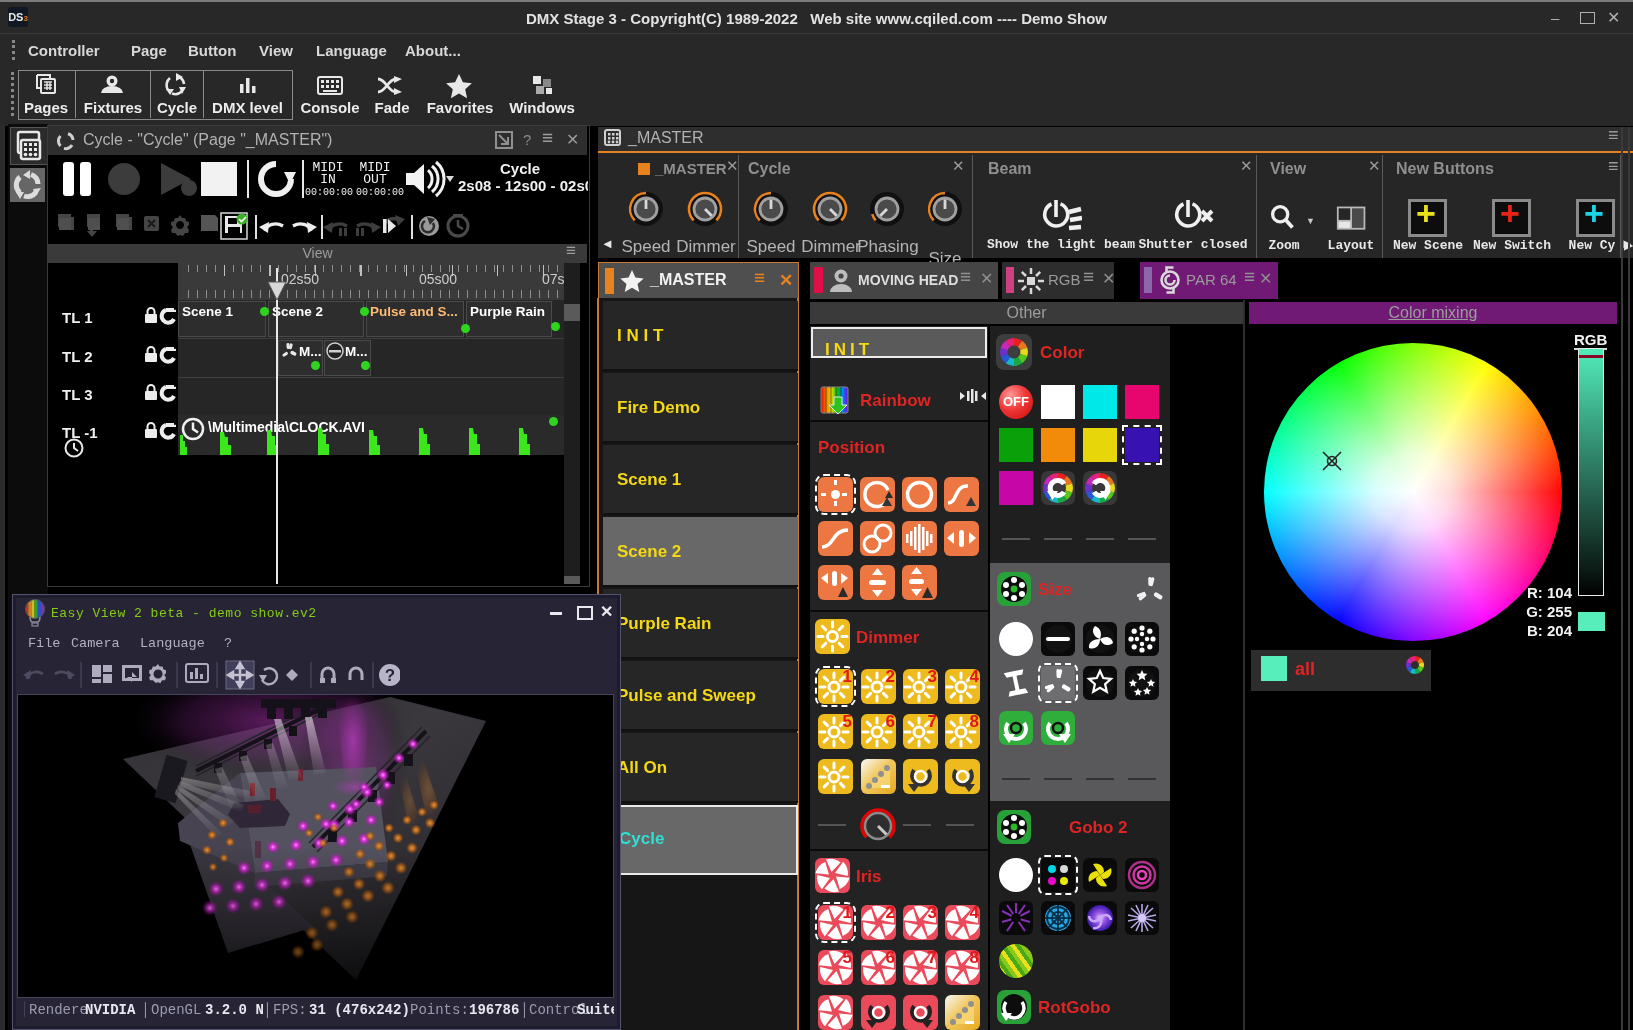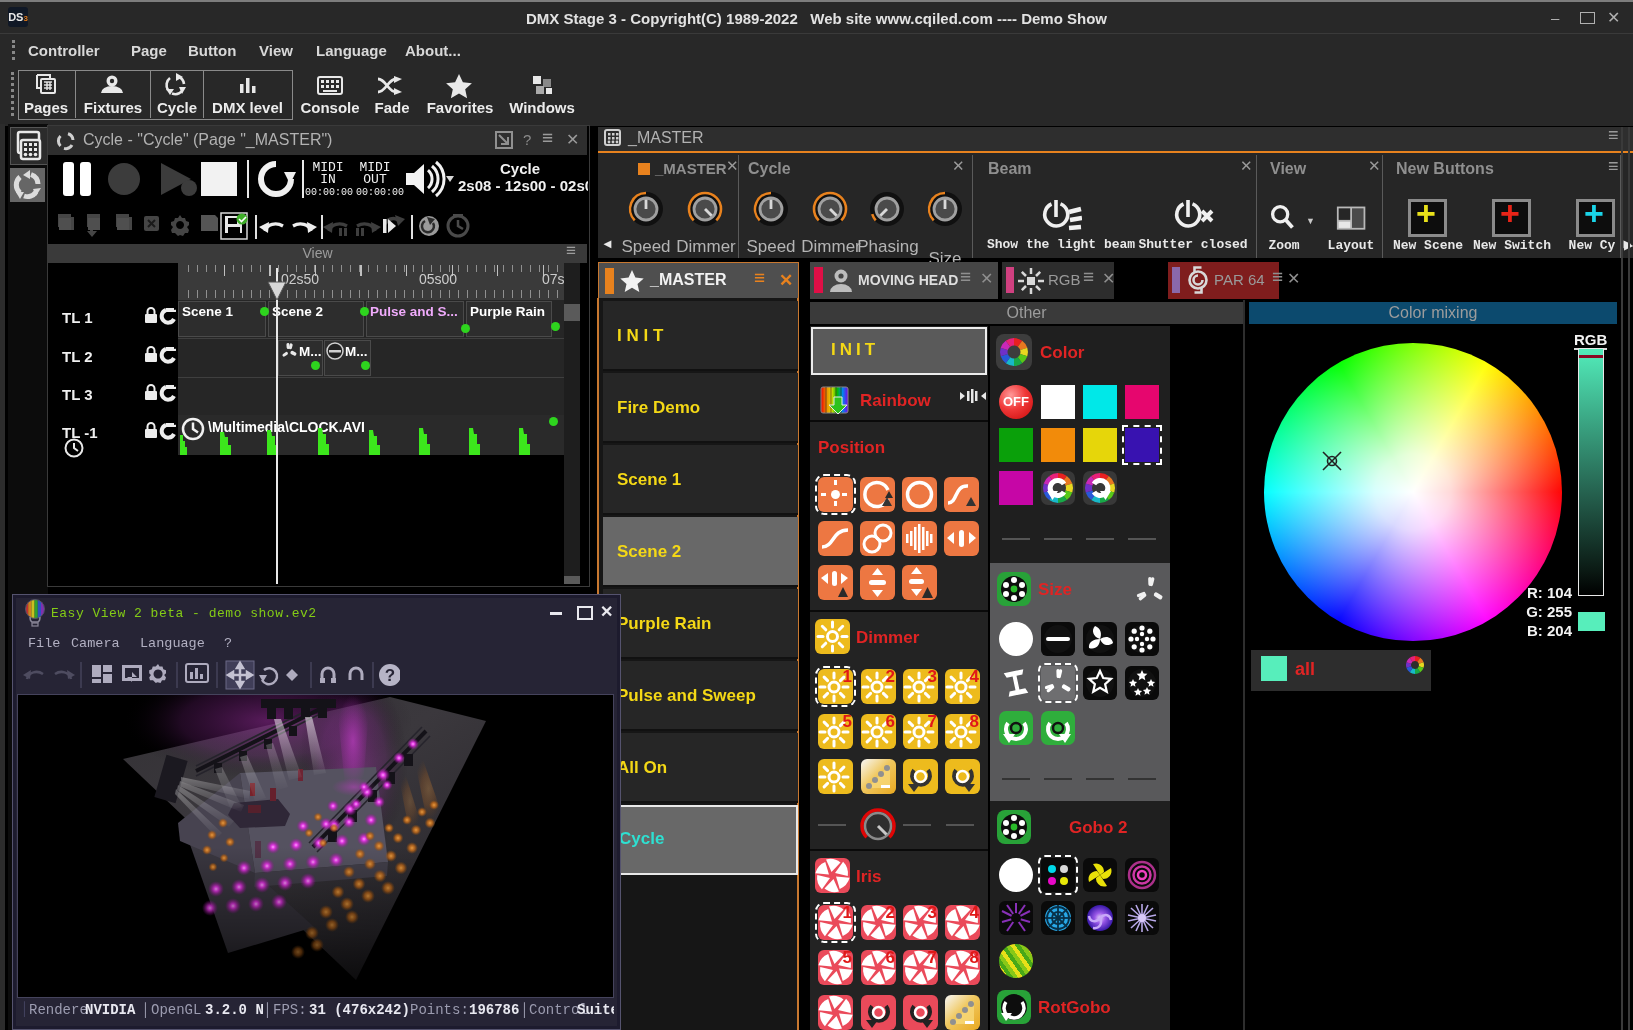--- a/index.html
+++ b/index.html
@@ -286,21 +286,21 @@
       <path d="M10 5 v5 l4 3" stroke="#e8e8e8" stroke-width="2" fill="none"></path>
     </svg>
 
 <div class="abs" style="left:178px;top:301px;width:88px;height:36px;background:#2d2d2d;border:1px solid #4a4a4a;box-sizing:border-box;">
       <span style="position:absolute;left:3px;top:2px;color:#fff;font-weight:bold;font-size:13.5px;">Scene 1</span>
     </div>
 <div class="abs" style="left:268px;top:301px;width:96px;height:36px;background:#2d2d2d;border:1px solid #4a4a4a;box-sizing:border-box;">
       <span style="position:absolute;left:3px;top:2px;color:#fff;font-weight:bold;font-size:13.5px;">Scene 2</span>
     </div>
 <div class="abs" style="left:366px;top:301px;width:98px;height:36px;background:#2d2d2d;border:1px solid #4a4a4a;box-sizing:border-box;">
-      <span style="position:absolute;left:3px;top:2px;color:#f0abfc;font-weight:bold;font-size:13.5px;">Pulse and S...</span>
+      <span style="position:absolute;left:3px;top:2px;color:#fdba74;font-weight:bold;font-size:13.5px;">Pulse and S...</span>
     </div>
 <div class="abs" style="left:466px;top:301px;width:86px;height:36px;background:#2d2d2d;border:1px solid #4a4a4a;box-sizing:border-box;">
       <span style="position:absolute;left:3px;top:2px;color:#fff;font-weight:bold;font-size:13.5px;">Purple Rain</span>
     </div>
 <div class="abs" style="left:260px;top:307px;width:9px;height:9px;border-radius:50%;background:#2ed41e;"></div>
 <div class="abs" style="left:360px;top:307px;width:9px;height:9px;border-radius:50%;background:#2ed41e;"></div>
 <div class="abs" style="left:461px;top:324px;width:9px;height:9px;border-radius:50%;background:#2ed41e;"></div>
 <div class="abs" style="left:551px;top:322px;width:9px;height:9px;border-radius:50%;background:#2ed41e;"></div>
 
 <div class="abs" style="left:278px;top:340px;width:45px;height:36px;background:#2d2d2d;border:1px solid #4a4a4a;box-sizing:border-box;"></div>
@@ -518,21 +518,21 @@
           <line x1="3.8" y1="3.8" x2="8" y2="8"></line>
           <line x1="18" y1="18" x2="22.2" y2="22.2"></line>
           <line x1="18" y1="8" x2="22.2" y2="3.8"></line>
           <line x1="3.8" y1="22.2" x2="8" y2="18"></line>
         </g>
       </svg>
  <span class="abs" style="left:46px;top:9px;color:#9a9a9a;font-size:15px;">RGB</span>
  <span class="abs" style="left:81px;top:4px;color:#8f8f8f;font-size:19px;">≡</span>
  <span class="abs" style="left:100px;top:7px;color:#8f8f8f;font-size:16px;">✕</span>
 </div>
-<div class="abs" style="left:1168px;top:262px;width:111px;height:37px;background:#7f1d1d;">
+<div class="abs" style="left:1140px;top:262px;width:138px;height:37px;background:#701a75;">
  <div class="abs" style="left:4px;top:5px;width:8px;height:26px;background:#8a68aa;"></div>
  <svg class="abs" style="left:15px;top:3px;" width="30" height="30" viewBox="0 0 30 30">
         <g stroke="#d8d8d8" stroke-width="2.6" fill="none">
           <circle cx="15" cy="15" r="8.5"></circle>
           <path d="M11.5 7.5 v-5 h7"></path>
           <path d="M18.5 22.5 v5 h-7"></path>
           <path d="M15 10.5 a4.5 4.5 0 1 0 4.5 4.5"></path>
         </g>
       </svg>
  <span class="abs" style="left:46px;top:9px;color:#9a9a9a;font-size:15px;">PAR 64</span>
@@ -547,21 +547,21 @@
 <div class="listitem" style="top:373px;">Fire Demo</div>
 <div class="listitem" style="top:445px;">Scene 1</div>
 <div class="listitem" style="top:517px;background:#686868;">Scene 2</div>
 <div class="listitem" style="top:589px;">Purple Rain</div>
 <div class="listitem" style="top:661px;">Pulse and Sweep</div>
 <div class="listitem" style="top:733px;">All On</div>
 <div class="listitem" style="top:805px;background:#686868;border:2px solid #e8e8e8;color:#2ee0d2;line-height:64px;">Cycle</div>
 </div>
 <div id="mhcol">
 <div class="abs" style="left:810px;top:326px;width:178px;height:704px;background:#232323;"></div>
-<div class="abs" style="left:811px;top:327px;width:176px;height:48px;background:#5a5a5a;border:2px solid #ececec;box-sizing:border-box;color:#f4d816;font-weight:bold;font-size:17px;line-height:42px;padding-left:18px;letter-spacing:4px;">INIT</div>
+<div class="abs" style="left:811px;top:327px;width:176px;height:31px;background:#5a5a5a;border:2px solid #ececec;box-sizing:border-box;color:#f4d816;font-weight:bold;font-size:17px;line-height:42px;padding-left:12px;letter-spacing:4px;">INIT</div>
 <svg class="abs" style="left:820px;top:385px;" width="30" height="30" viewBox="0 0 30 30">
       <defs>
         <linearGradient id="rb" x1="0" y1="0" x2="1" y2="0">
           <stop offset="0" stop-color="#e00"></stop>
           <stop offset=".2" stop-color="#e80"></stop>
           <stop offset=".4" stop-color="#dd0"></stop>
           <stop offset=".6" stop-color="#0b0"></stop>
           <stop offset=".8" stop-color="#08e"></stop>
           <stop offset="1" stop-color="#70e"></stop>
         </linearGradient>
@@ -1192,21 +1192,21 @@
 
 <div class="abs" style="left:997px;top:990px;width:34px;height:34px;background:#28a238;border-radius:8px;"><svg width="34" height="34" viewBox="0 0 34 34">
         <circle cx="17" cy="17" r="13" fill="#0d0d0d"></circle>
         <path d="M9 22 A10 10 0 1 1 25 22" stroke="#fff" stroke-width="3.5" fill="none" transform="rotate(180 17 17)"></path>
         <polygon points="4,23 15,23 9,31" fill="#fff"></polygon>
       </svg></div>
 <div class="abs redlab" style="left:1038px;top:998px;">RotGobo</div>
 </div>
 <div id="colormix">
 <div class="abs" style="left:1243px;top:300px;width:2px;height:730px;background:#2e2e2e;"></div>
-<div class="abs" style="left:1249px;top:302px;width:368px;height:22px;background:#0c4a6e;text-align:center;color:#9c9c9c;font-size:16px;line-height:22px;">Color mixing</div>
+<div class="abs" style="left:1249px;top:302px;width:368px;height:22px;background:#701a75;text-align:center;color:#9c9c9c;font-size:16px;line-height:22px;text-decoration:underline;">Color mixing</div>
 <div class="abs" style="left:1264px;top:343px;width:298px;height:298px;border-radius:50%;background:conic-gradient(from 0deg, #80ff00 0deg, #ffff00 30deg, #ff8000 60deg, #ff0000 90deg, #ff0080 120deg, #ff00ff 150deg, #8000ff 180deg, #0000ff 210deg, #0080ff 240deg, #00ffff 270deg, #00ff80 300deg, #00ff00 330deg, #80ff00 360deg);"></div>
 <div class="abs" style="left:1264px;top:343px;width:298px;height:298px;border-radius:50%;background:radial-gradient(circle, rgba(255,255,255,1) 0%, rgba(255,255,255,.85) 18%, rgba(255,255,255,0) 72%);"></div>
 <svg class="abs" style="left:1320px;top:449px;" width="24" height="24" viewBox="0 0 24 24">
       <g stroke="#222" stroke-width="1.6" fill="none">
         <line x1="3" y1="3" x2="21" y2="21"></line>
         <line x1="21" y1="3" x2="3" y2="21"></line>
         <circle cx="12" cy="12" r="4.5"></circle>
       </g>
     </svg>
 <div class="abs" style="left:1574px;top:331px;color:#f2f2f2;font-size:15px;font-weight:bold;border-bottom:2px solid #d8d8d8;">RGB</div>

